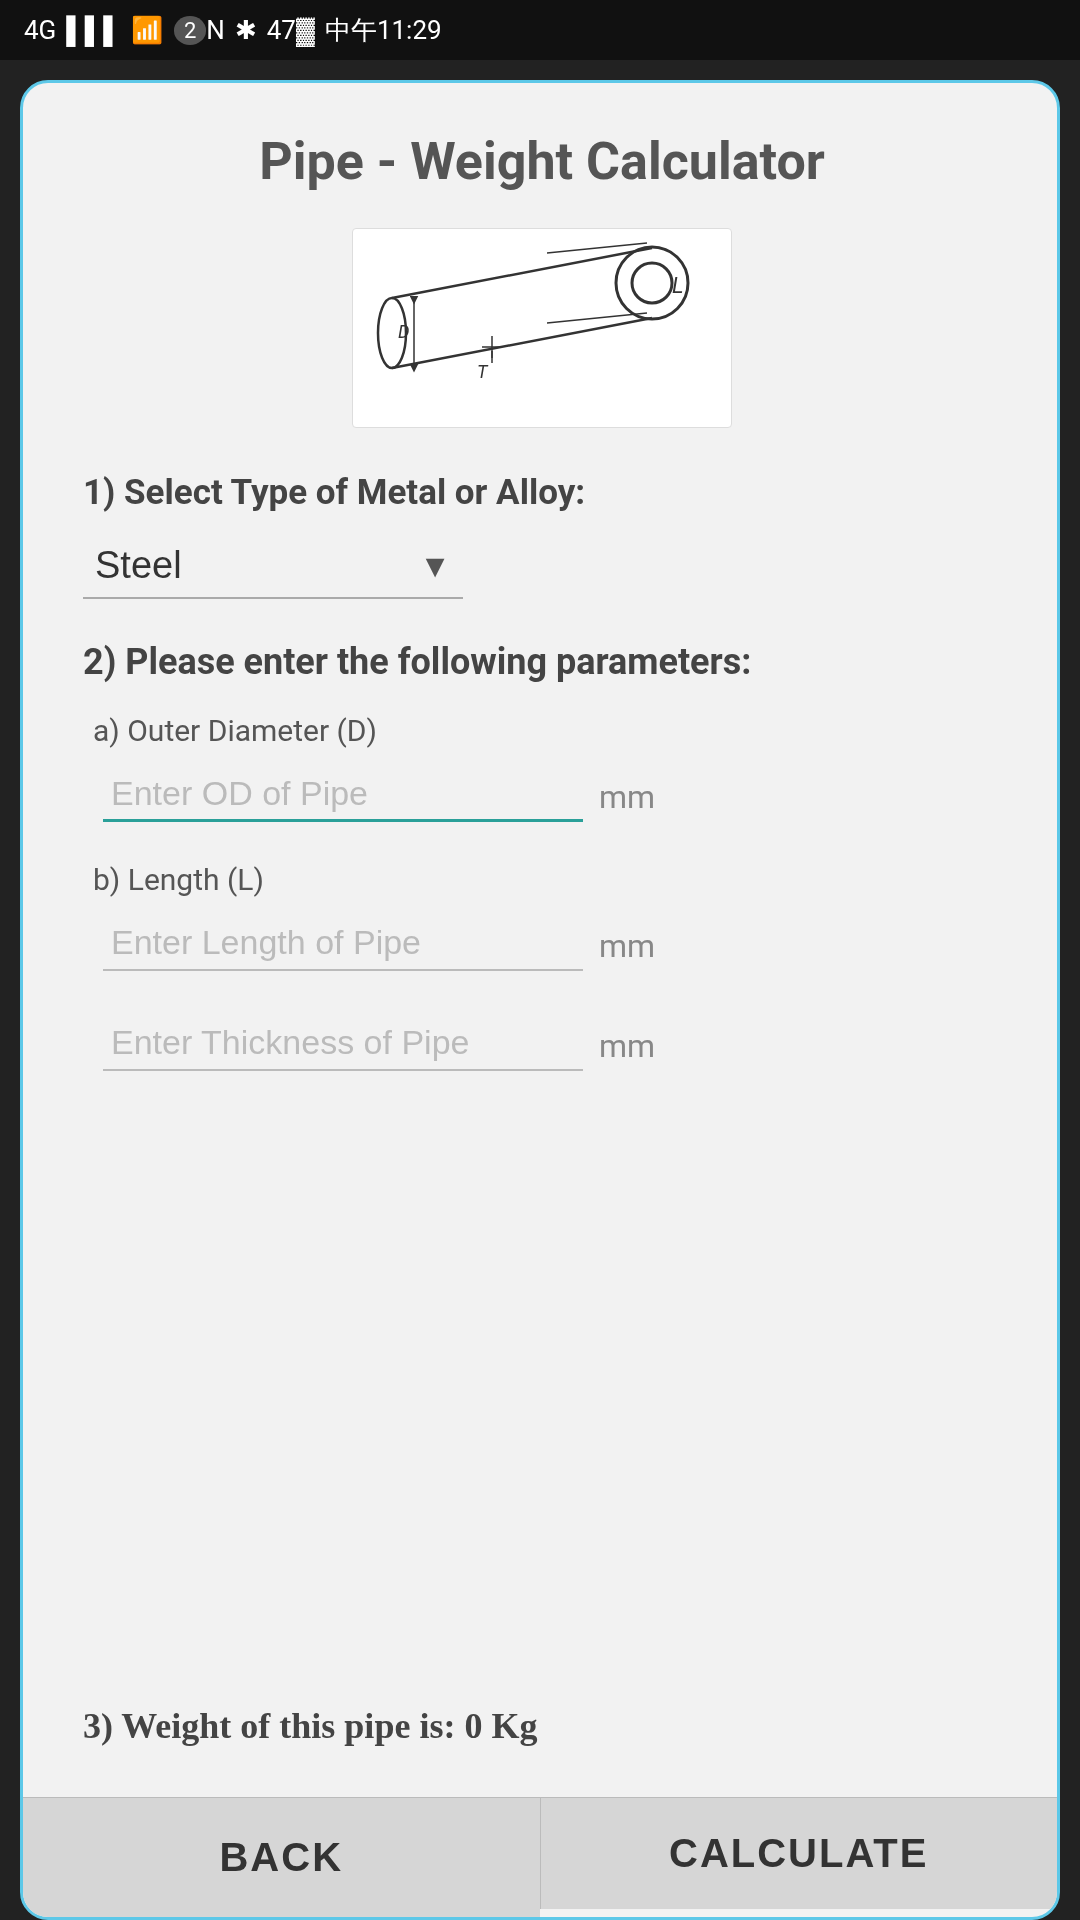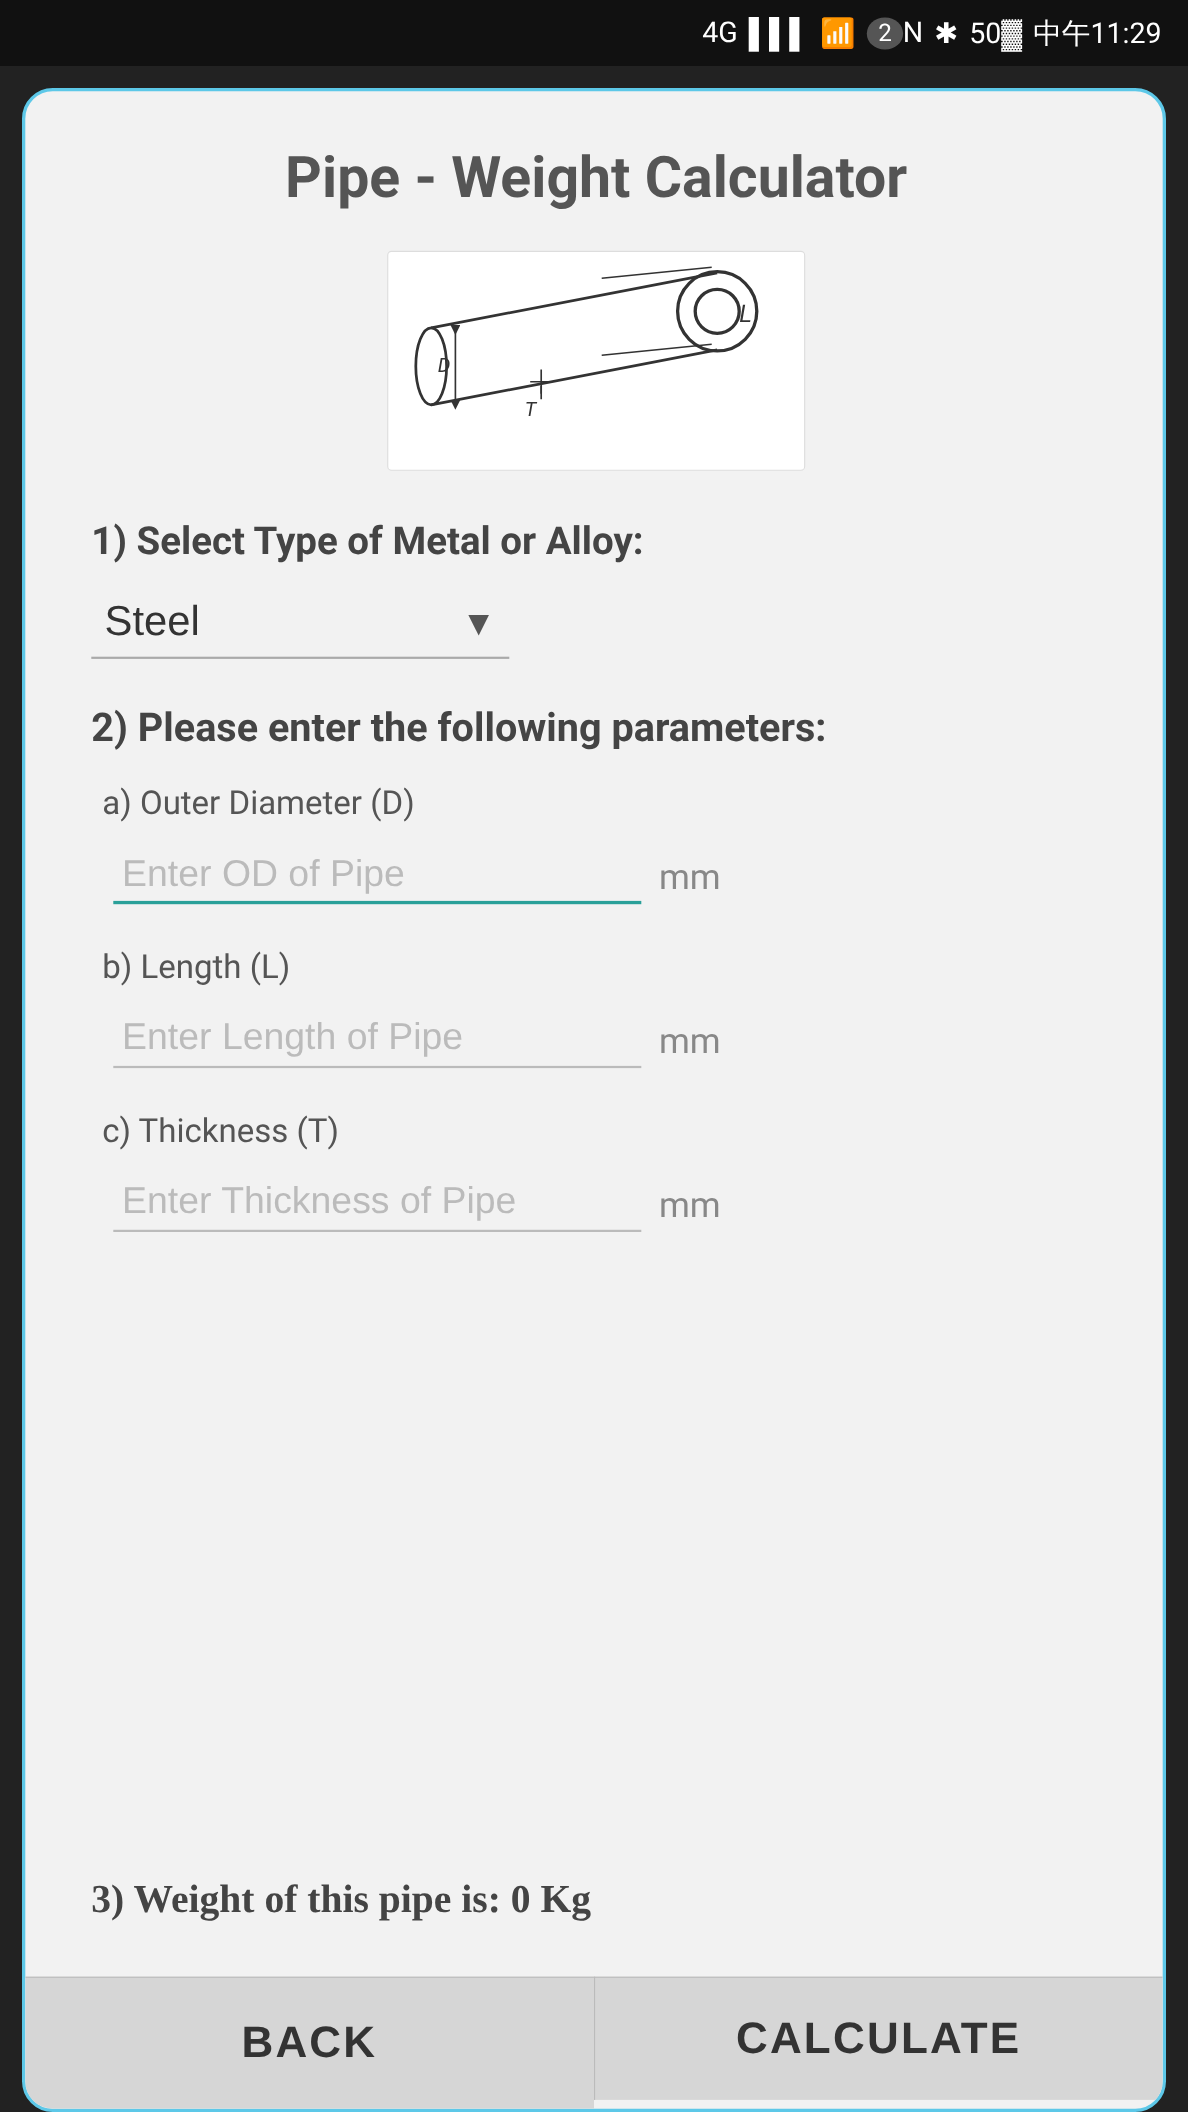--- a/index.html
+++ b/index.html
@@ -16,21 +16,21 @@
       justify-content: flex-start;
     }
 
     
     .status-bar {
       width: 100%;
       height: 60px;
       background: #111;
       display: flex;
       align-items: center;
-      justify-content: flex-end;
+      justify-content: flex-start;
       padding: 0 24px;
       color: white;
       font-size: 26px;
       flex-shrink: 0;
     }
     .status-left {
       display: flex;
       align-items: center;
       gap: 10px;
     }
@@ -234,21 +234,21 @@
 <div class="status-bar">
   <div class="status-left">
     <span>4G</span>
     <span>▌▌▌</span>
     <span>📶</span>
     <span style="background:#555;border-radius:50%;padding:2px 10px;font-size:22px;">2</span>
   </div>
   <div class="status-right">
     <span>N</span>
     <span>✱</span>
-    <span>50▓</span>
+    <span>47▓</span>
     <span>中午11:29</span>
   </div>
 </div>
 
 <div class="card">
   <div class="card-inner">
 
     <div class="app-title">Pipe - Weight Calculator</div>
 
     <div class="pipe-diagram">
@@ -311,21 +311,20 @@
 
     <div class="param-group">
       <div class="param-sublabel">b) Length (L)</div>
       <div class="input-row">
         <input type="number" class="param-input" placeholder="Enter Length of Pipe" style="">
         <span class="unit-label">mm</span>
       </div>
     </div>
 
     <div class="param-group">
-      <div class="param-sublabel">c) Thickness (T)</div>
       <div class="input-row">
         <input type="number" class="param-input" placeholder="Enter Thickness of Pipe" style="">
         <span class="unit-label">mm</span>
       </div>
     </div>
 
     <div class="result-label">3) Weight of this pipe is: 0 Kg</div>
   </div>
 
   <div class="bottom-buttons">

